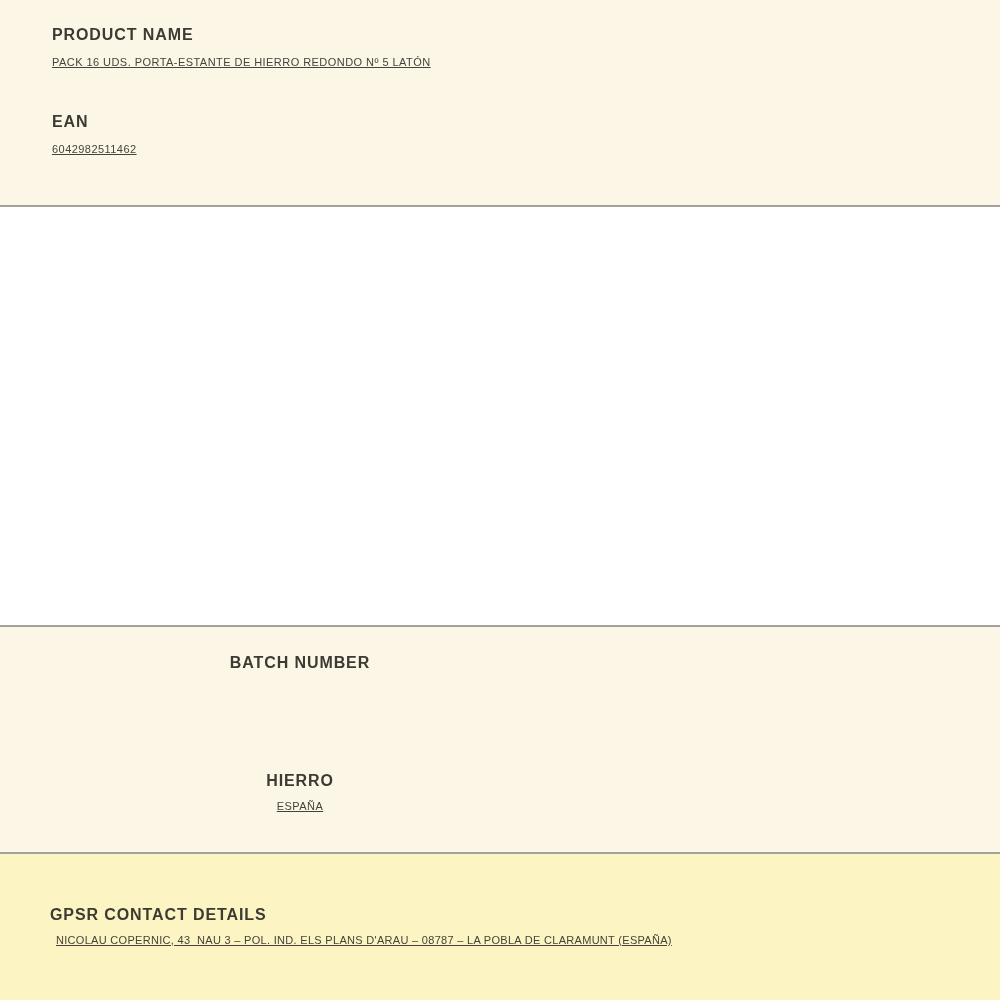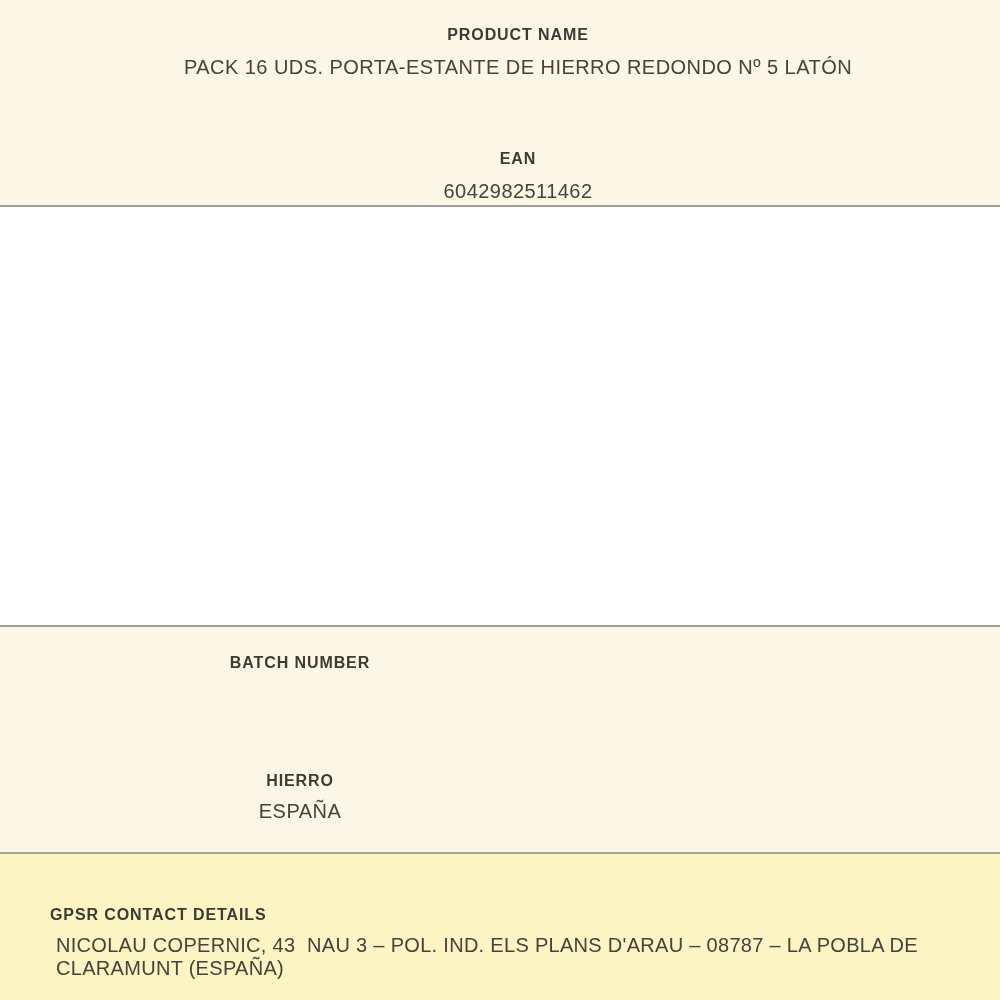--- a/index.html
+++ b/index.html
@@ -25,35 +25,35 @@
     display: flex;
     flex-direction: column;
   }
   .field-label {
     font-weight: bold;
     font-size: 16px;
     letter-spacing: 0.9px;
     color: var(--heading-color);
   }
   .field-value {
-    font-size: 20px;
+    font-size: 11px;
     letter-spacing: 0.45px;
     color: var(--text-color);
+    text-decoration: underline;
   }
 
   
   .section-product {
     height: 224px;
     background: var(--cream-bg);
     border-bottom: 2px solid var(--border-color);
-    padding: 26px 40px 0 76px;
-    text-align: center;
+    padding: 26px 40px 0 52px;
   }
   .section-product .field-value { margin-top: 12px; }
-  .section-product .field-group + .field-group { margin-top: 71px; }
+  .section-product .field-group + .field-group { margin-top: 45px; }
 
   
   .section-image {
     height: 459px;
     background: var(--white-bg);
     border-bottom: 2px solid var(--border-color);
   }
 
   
   .section-details {

